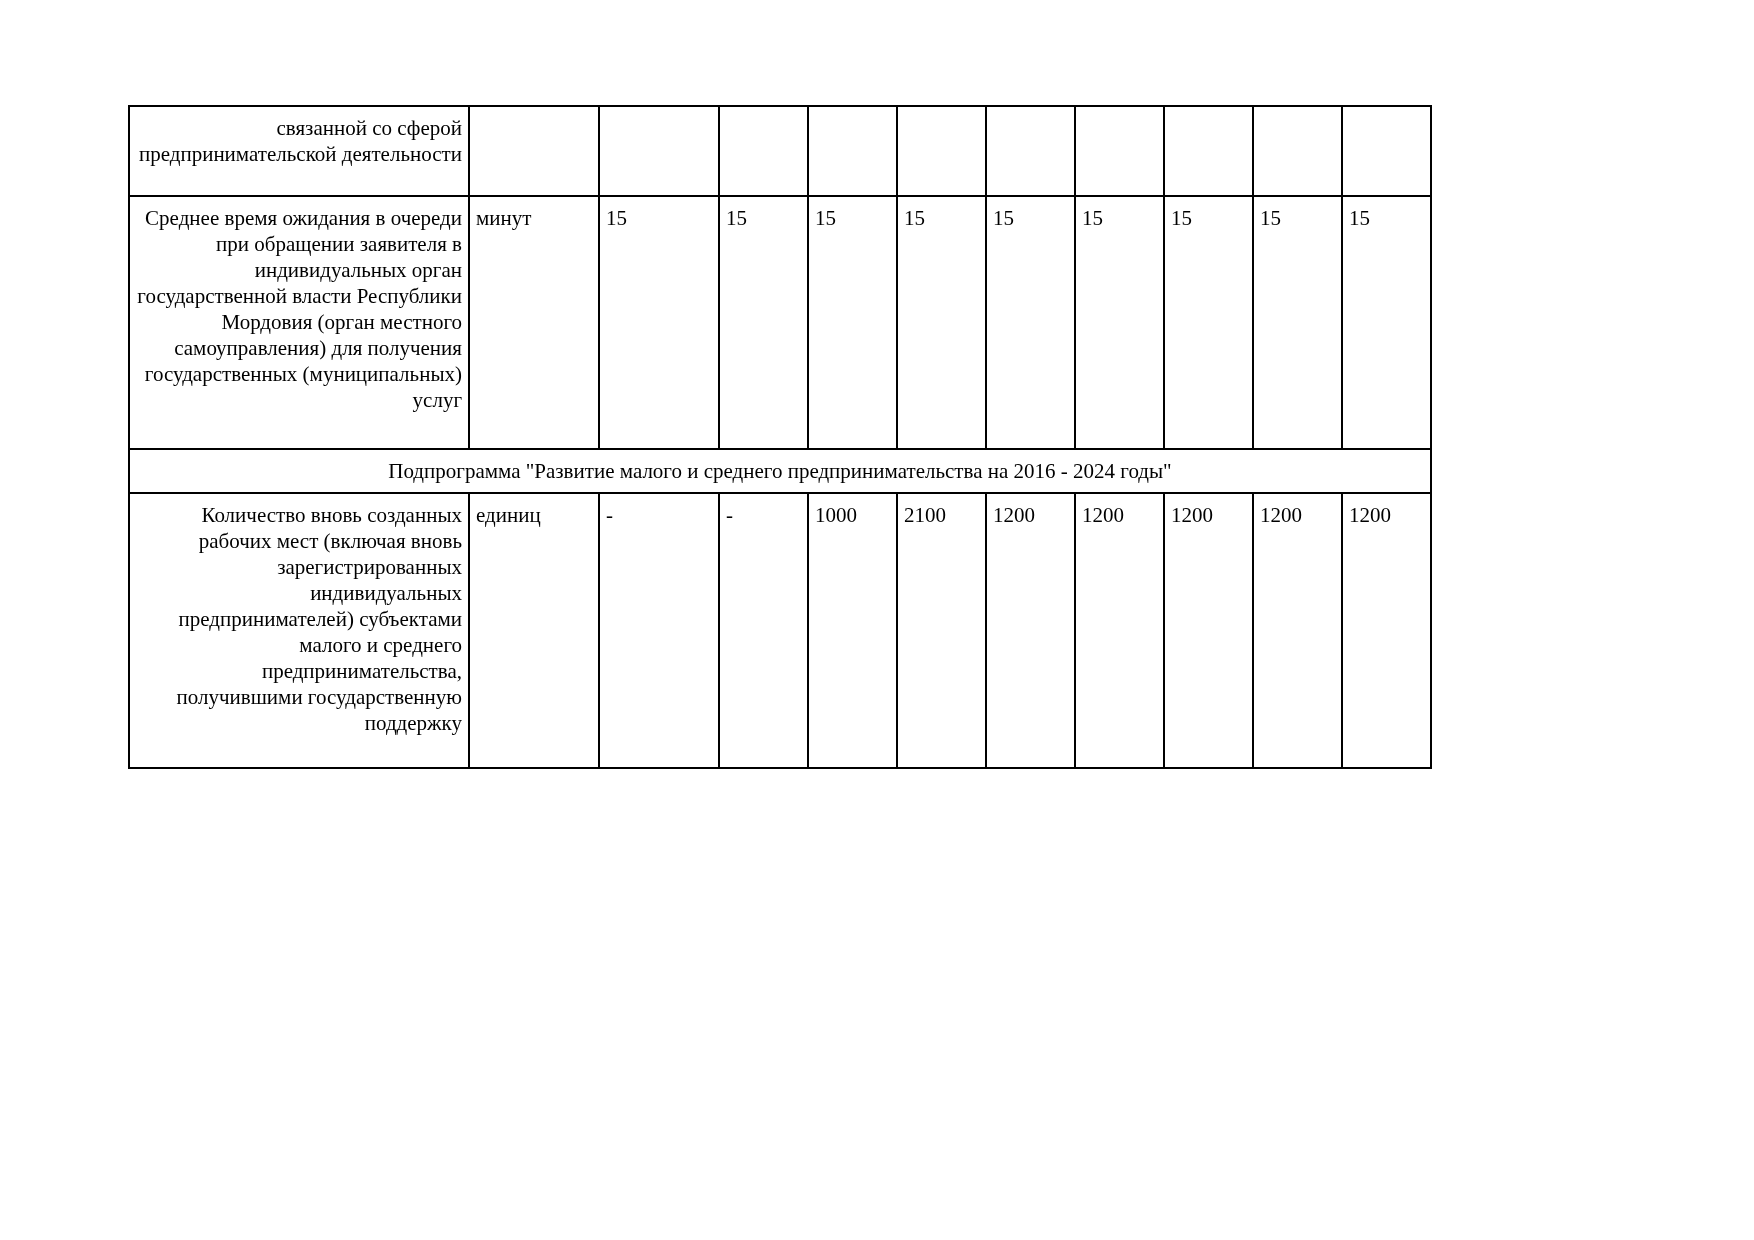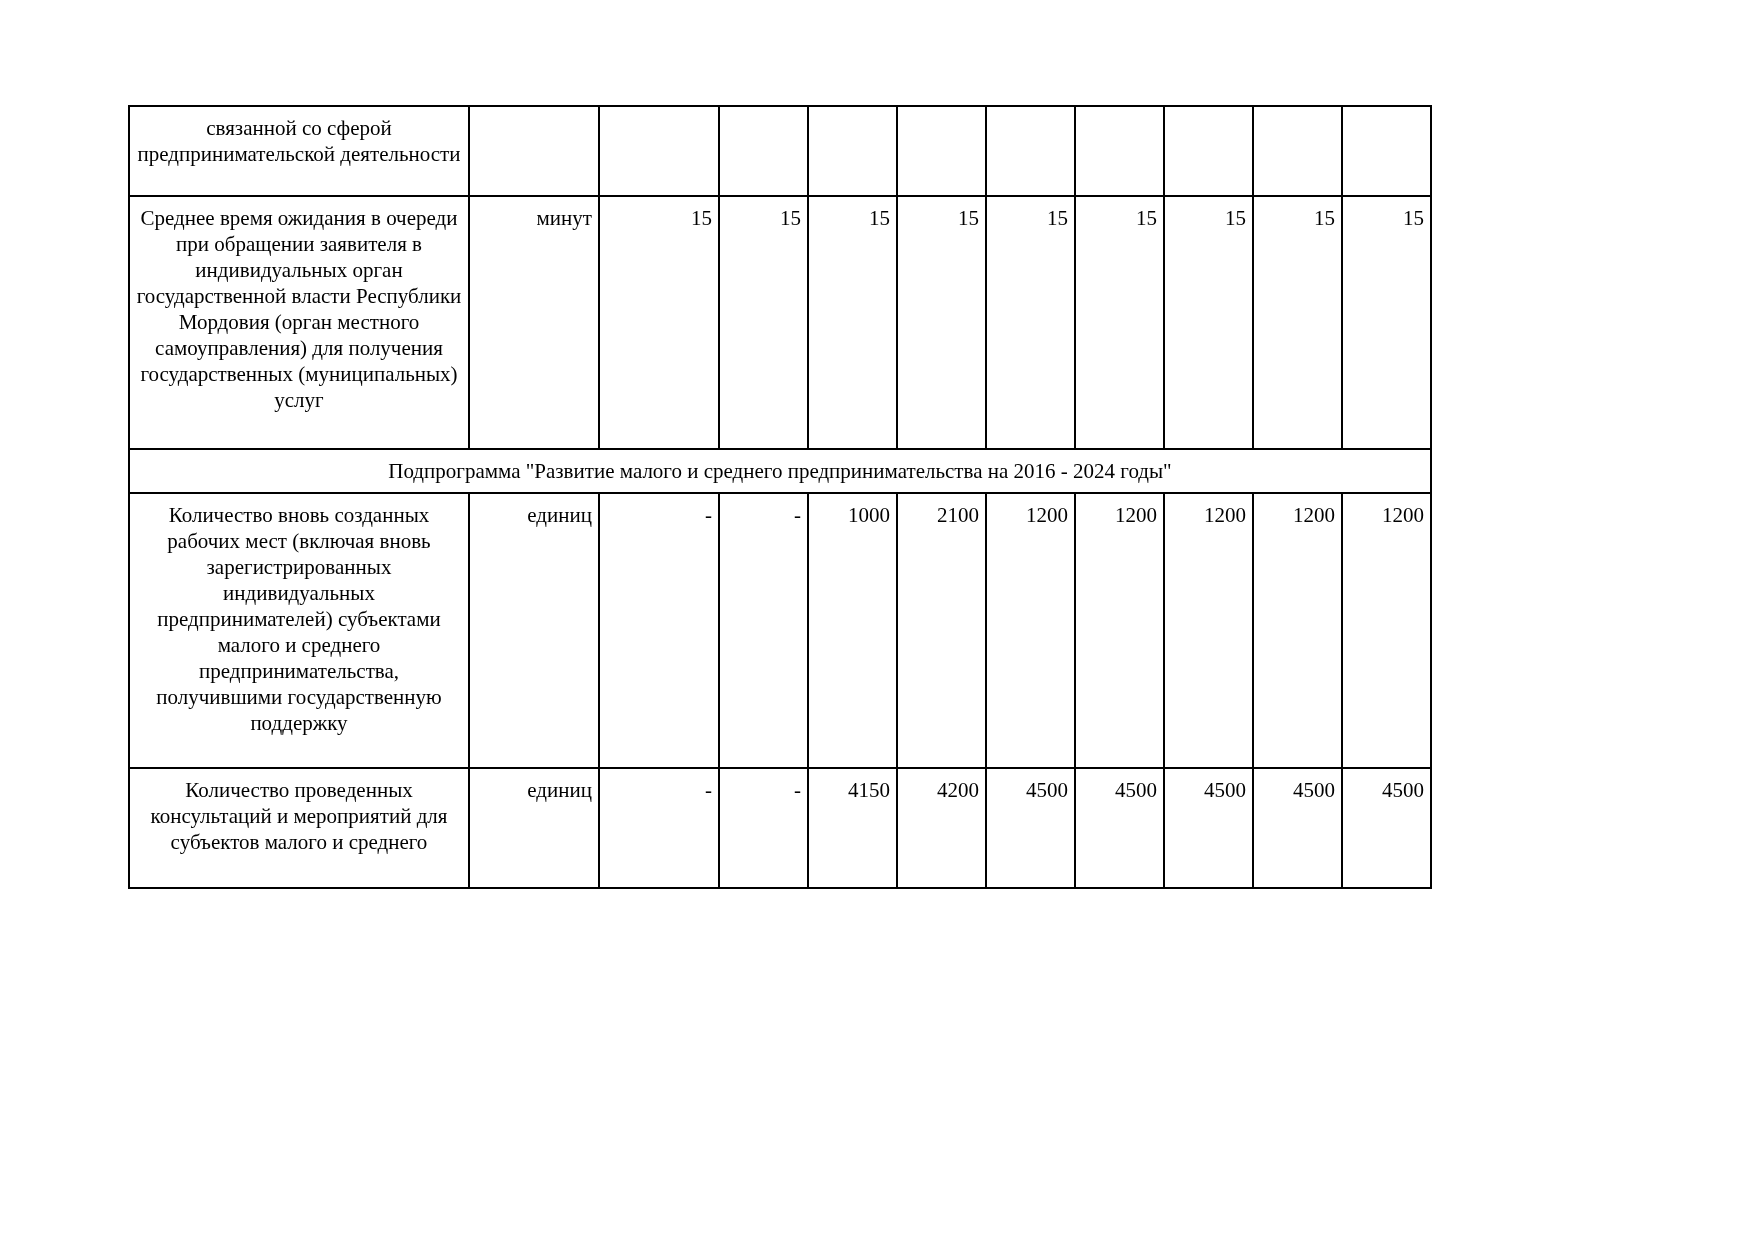--- a/index.html
+++ b/index.html
@@ -28,25 +28,25 @@
     line-height: 26px;
   }
   table.doc-table td {
     border: 2px solid #000000;
     vertical-align: top;
     padding: 8px 6px;
     overflow: hidden;
     background: #ffffff;
   }
   td.ind {
-    text-align: center;
+    text-align: right;
     padding-left: 7px;
   }
   td.c {
-    text-align: right;
+    text-align: left;
   }
   tr.r1 td { height: 72px; }
   tr.r2 td { height: 235px; }
   tr.r3 td { height: 26px; }
   tr.r4 td { height: 129px; }
   tr.r5 td { height: 257px; font-family: Liberation Serif, serif; }
   tr.r6 td { height: 102px; }
   td.sub {
     text-align: center;
     vertical-align: middle;
@@ -109,28 +109,15 @@
         <td class="c">-</td>
         <td class="c">-</td>
         <td class="c">1000</td>
         <td class="c">2100</td>
         <td class="c">1200</td>
         <td class="c">1200</td>
         <td class="c">1200</td>
         <td class="c">1200</td>
         <td class="c">1200</td>
       </tr>
-      <tr class="r6">
-        <td class="ind">Количество проведенных консультаций и мероприятий для субъектов малого и среднего</td>
-        <td class="c">единиц</td>
-        <td class="c">-</td>
-        <td class="c">-</td>
-        <td class="c">4150</td>
-        <td class="c">4200</td>
-        <td class="c">4500</td>
-        <td class="c">4500</td>
-        <td class="c">4500</td>
-        <td class="c">4500</td>
-        <td class="c">4500</td>
-      </tr>
     </tbody>
   </table>
 </div>
 
 </body></html>

